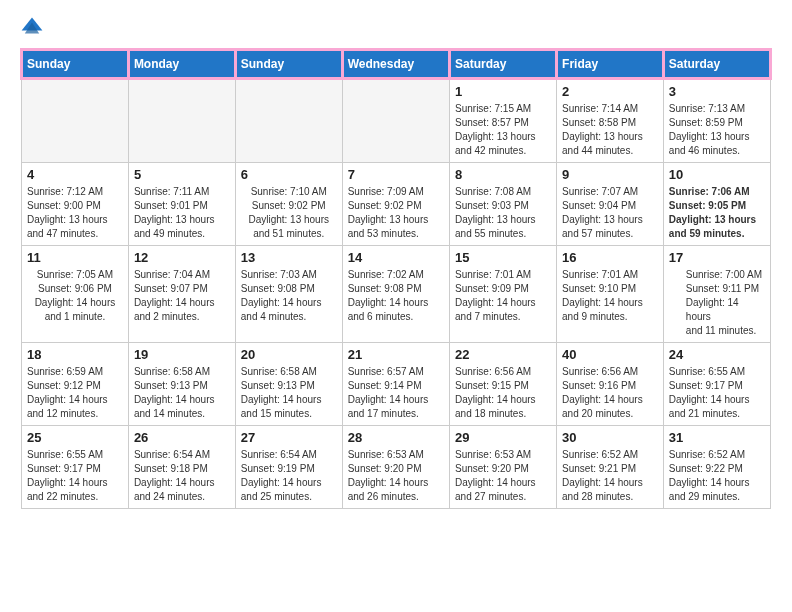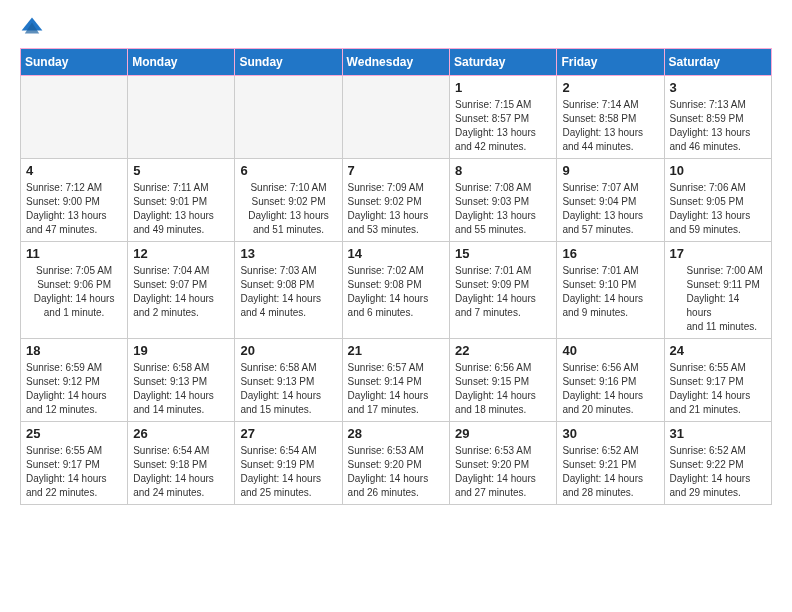--- a/index.html
+++ b/index.html
@@ -57,21 +57,21 @@
       border-collapse: collapse;
       font-size: 11px;
     }
     .calendar th {
       background: #2176c7;
       color: #fff;
       padding: 6px 4px;
       text-align: left;
       font-size: 12px;
       font-weight: bold;
-      border: 1px solid #f9a8d4;
+      border: 3px solid #f9a8d4;
     }
     .calendar td {
       border: 1px solid #ccc;
       vertical-align: top;
       padding: 4px 5px;
       width: 108px;
       min-height: 80px;
       background: #fff;
     }
     .calendar td.empty {
@@ -188,21 +188,21 @@
         </td>
         <td>
           <span class="day-num">9</span>
           <div class="day-info" style="white-space: pre-line;">Sunrise: 7:07 AM
 Sunset: 9:04 PM
 Daylight: 13 hours
 and 57 minutes.</div>
         </td>
         <td>
           <span class="day-num">10</span>
-          <div class="day-info" style="white-space: pre-line;">Sunrise: 7:06 AM
+          <div class="day-info" style="white-space: pre-line; font-weight: bold;">Sunrise: 7:06 AM
 Sunset: 9:05 PM
 Daylight: 13 hours
 and 59 minutes.</div>
         </td>
       </tr>
       <tr>
         <td>
           <span class="day-num">11</span>
           <div class="day-info" style="white-space: pre-line; text-align: center;">Sunrise: 7:05 AM
 Sunset: 9:06 PM

